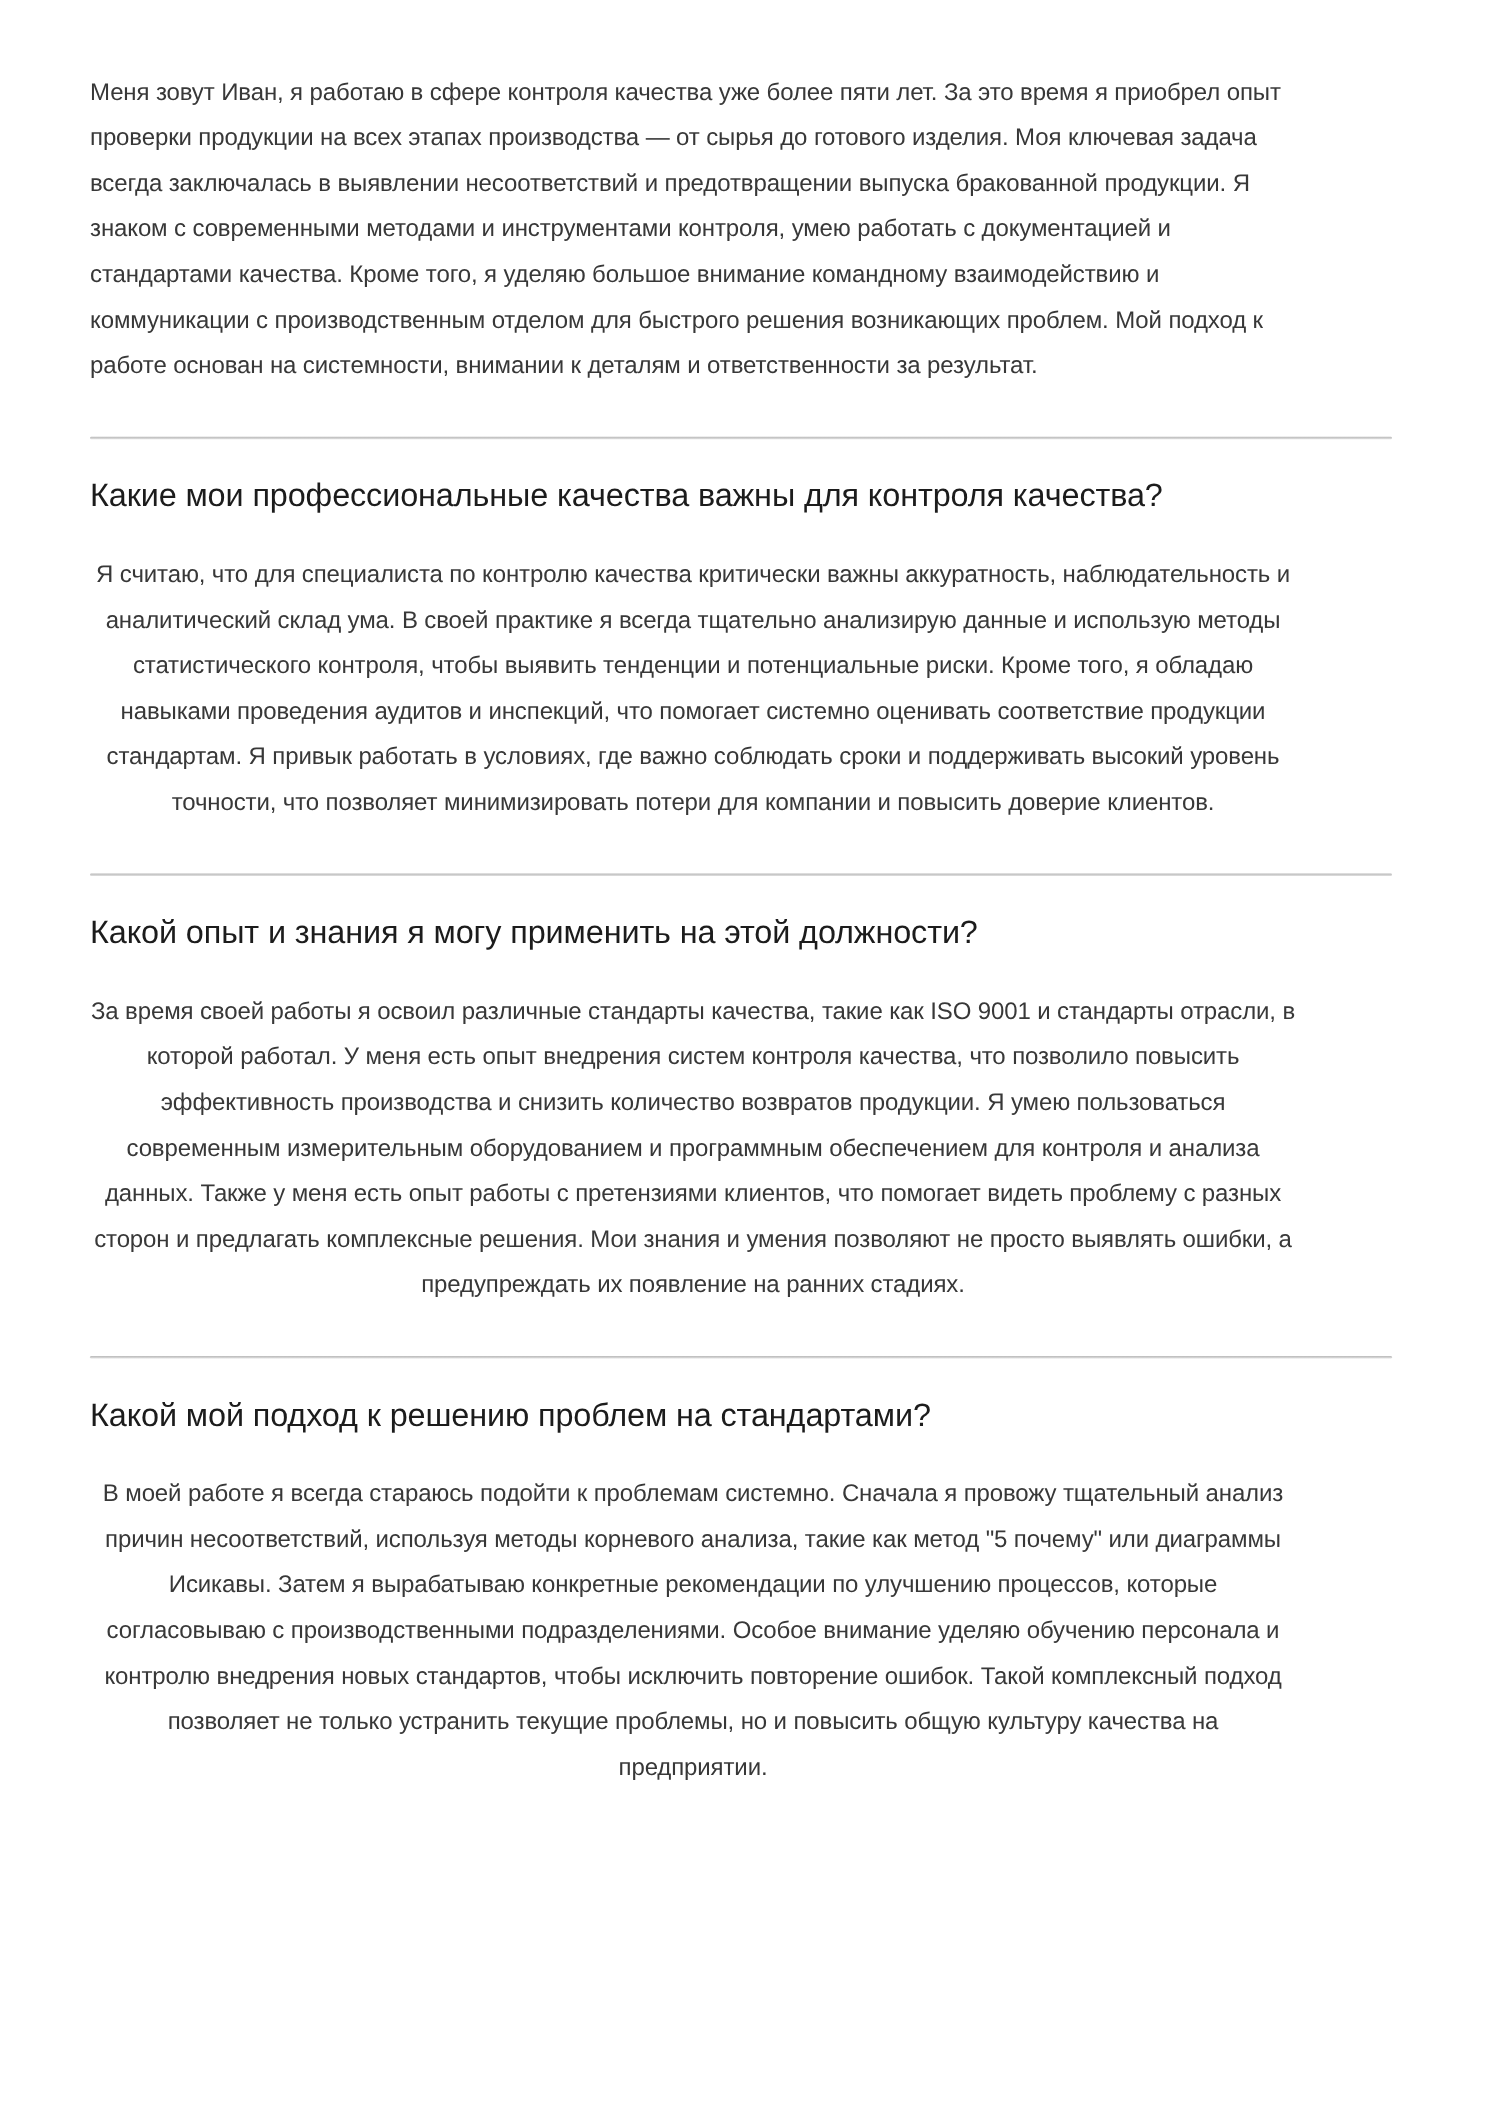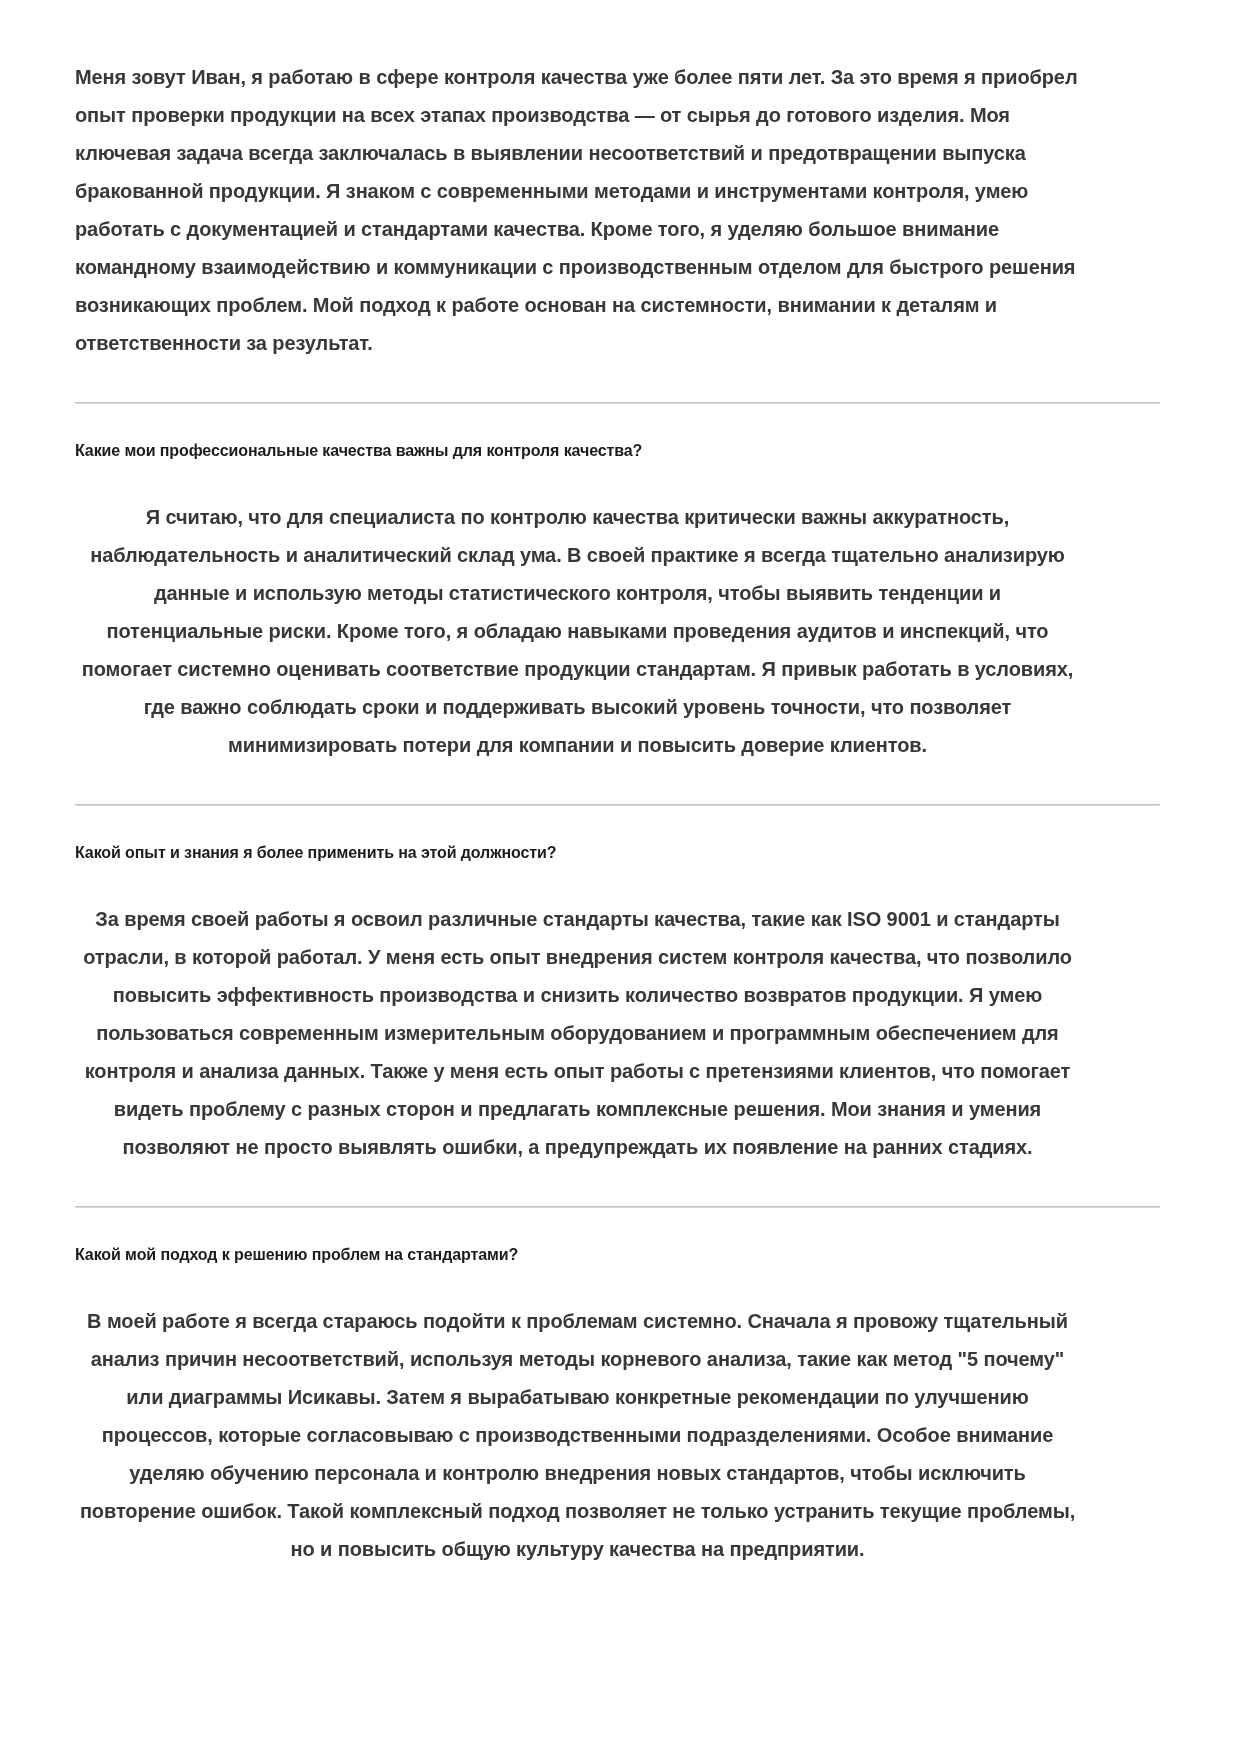--- a/index.html
+++ b/index.html
@@ -18,37 +18,37 @@
     padding: 58px 0 0 75px;
     width: 1160px;
   }
   .para {
     margin: 0;
     max-width: 1005px;
     font-size: 20px;
     line-height: 38px;
     color: #383838;
     letter-spacing: -0.1px;
-    font-weight: 700;
+    font-weight: 400;
     text-align: left;
   }
   .divider {
     border: none;
     height: 2px;
     width: 1085px;
     margin: 40px 0 0 0;
     background: linear-gradient(#b9b9b9, #e0e0e0);
     border-radius: 1px;
   }
   .question {
     margin: 28px 0 0 0;
     max-width: 1005px;
-    font-size: 16px;
+    font-size: 27px;
     line-height: 38px;
-    font-weight: 700;
+    font-weight: 400;
     color: #1c1c1c;
     letter-spacing: -0.1px;
   }
   .answer {
     margin-top: 28px;
     text-align: center;
   }
 </style>
 </head>
 <body>
@@ -58,21 +58,21 @@
   <p class="para">Меня зовут Иван, я работаю в сфере контроля качества уже более пяти лет. За это время я приобрел опыт проверки продукции на всех этапах производства — от сырья до готового изделия. Моя ключевая задача всегда заключалась в выявлении несоответствий и предотвращении выпуска бракованной продукции. Я знаком с современными методами и инструментами контроля, умею работать с документацией и стандартами качества. Кроме того, я уделяю большое внимание командному взаимодействию и коммуникации с производственным отделом для быстрого решения возникающих проблем. Мой подход к работе основан на системности, внимании к деталям и ответственности за результат.</p>
 
   <hr class="divider">
 
   <h2 class="question">Какие мои профессиональные качества важны для контроля качества?</h2>
 
   <p class="para answer">Я считаю, что для специалиста по контролю качества критически важны аккуратность, наблюдательность и аналитический склад ума. В своей практике я всегда тщательно анализирую данные и использую методы статистического контроля, чтобы выявить тенденции и потенциальные риски. Кроме того, я обладаю навыками проведения аудитов и инспекций, что помогает системно оценивать соответствие продукции стандартам. Я привык работать в условиях, где важно соблюдать сроки и поддерживать высокий уровень точности, что позволяет минимизировать потери для компании и повысить доверие клиентов.</p>
 
   <hr class="divider">
 
-  <h2 class="question">Какой опыт и знания я более применить на этой должности?</h2>
+  <h2 class="question">Какой опыт и знания я могу применить на этой должности?</h2>
 
   <p class="para answer">За время своей работы я освоил различные стандарты качества, такие как ISO 9001 и стандарты отрасли, в которой работал. У меня есть опыт внедрения систем контроля качества, что позволило повысить эффективность производства и снизить количество возвратов продукции. Я умею пользоваться современным измерительным оборудованием и программным обеспечением для контроля и анализа данных. Также у меня есть опыт работы с претензиями клиентов, что помогает видеть проблему с разных сторон и предлагать комплексные решения. Мои знания и умения позволяют не просто выявлять ошибки, а предупреждать их появление на ранних стадиях.</p>
 
   <hr class="divider">
 
   <h2 class="question">Какой мой подход к решению проблем на стандартами?</h2>
 
   <p class="para answer">В моей работе я всегда стараюсь подойти к проблемам системно. Сначала я провожу тщательный анализ причин несоответствий, используя методы корневого анализа, такие как метод "5 почему" или диаграммы Исикавы. Затем я вырабатываю конкретные рекомендации по улучшению процессов, которые согласовываю с производственными подразделениями. Особое внимание уделяю обучению персонала и контролю внедрения новых стандартов, чтобы исключить повторение ошибок. Такой комплексный подход позволяет не только устранить текущие проблемы, но и повысить общую культуру качества на предприятии.</p>
 
 </div>

